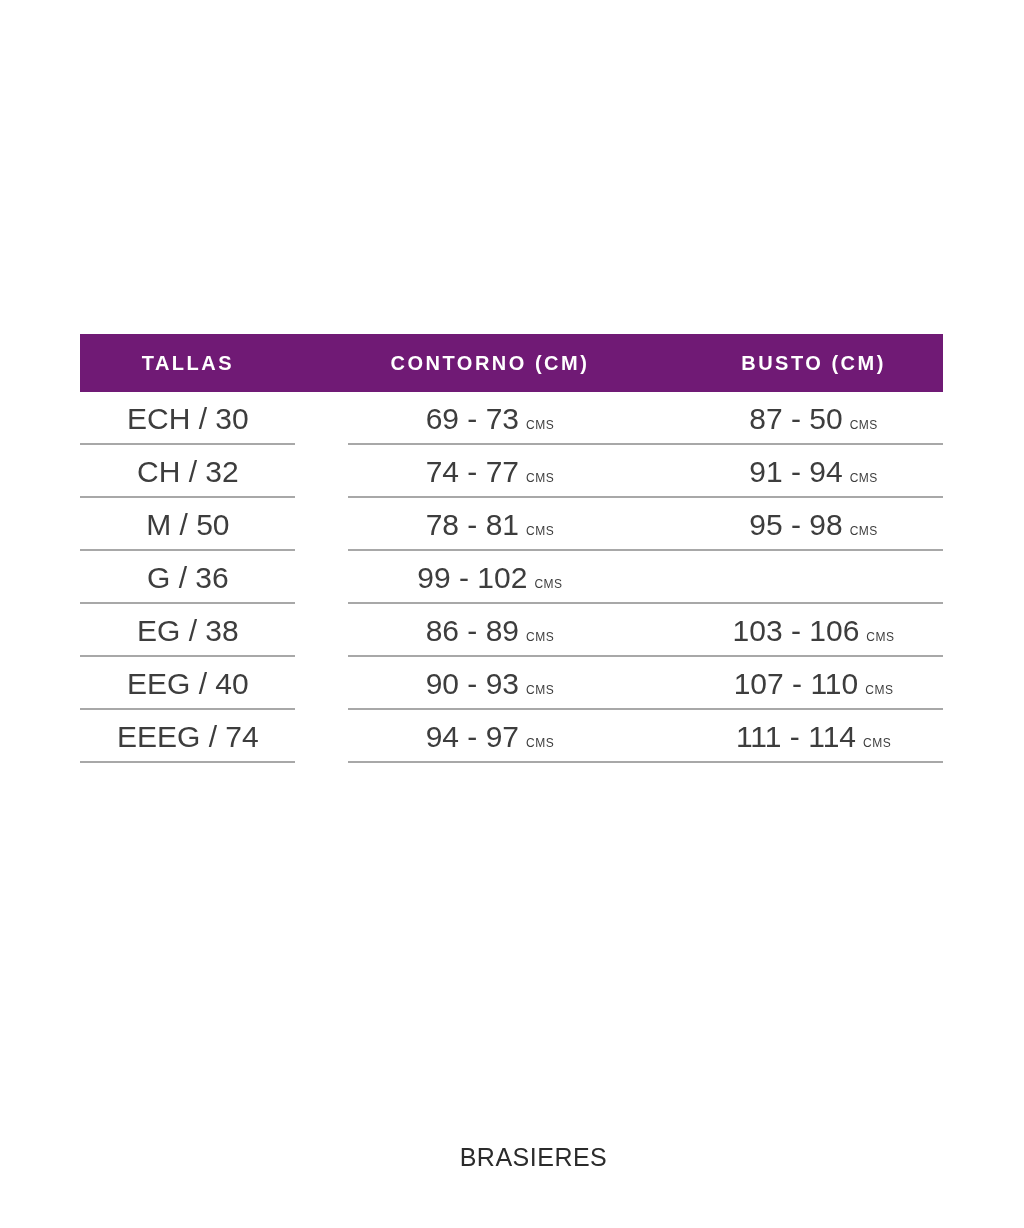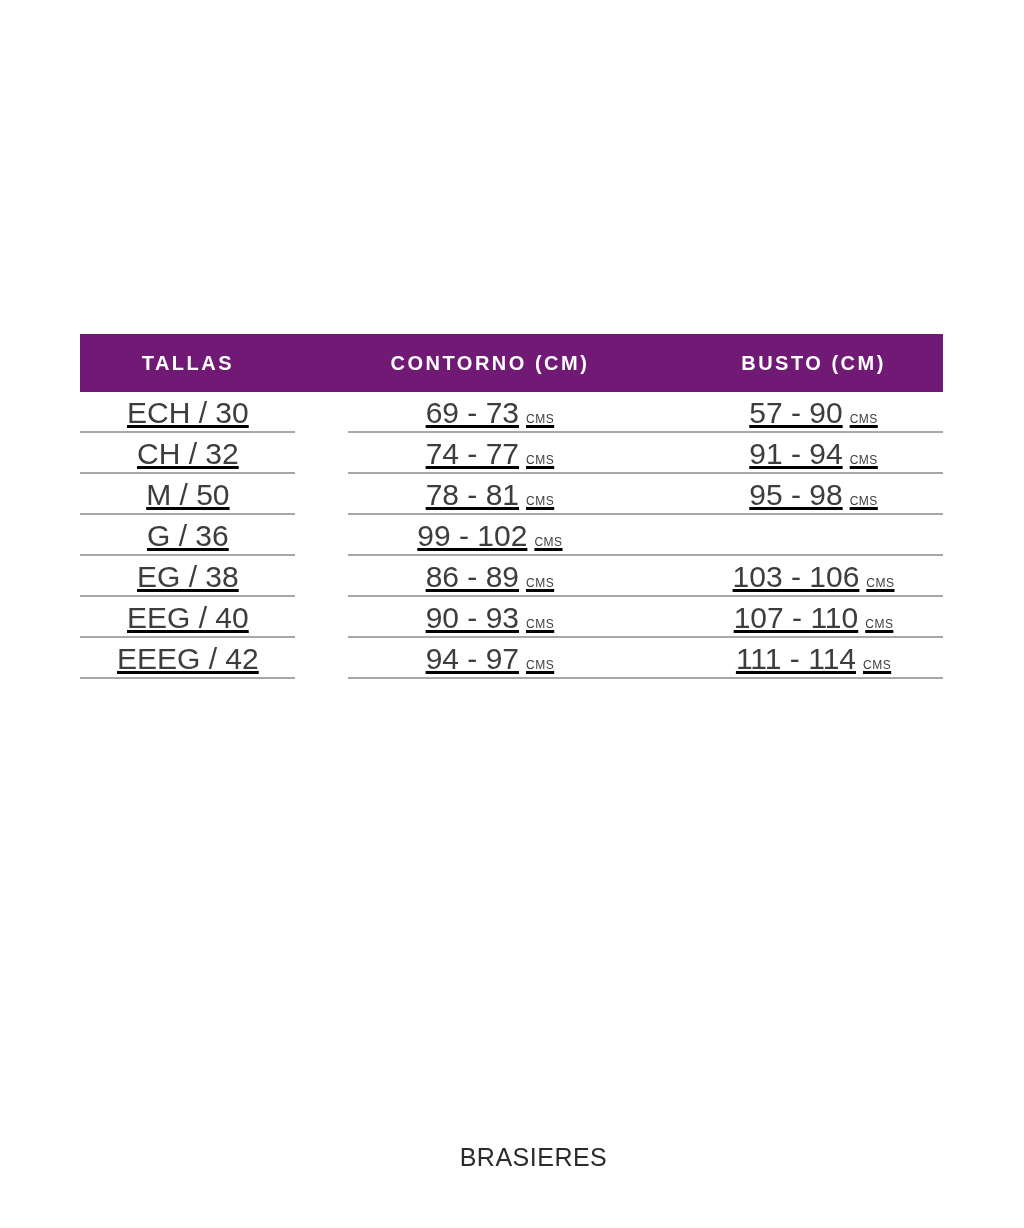--- a/index.html
+++ b/index.html
@@ -31,22 +31,21 @@
     font-weight: 700;
     font-size: 20px;
     letter-spacing: 2.5px;
     white-space: nowrap;
   }
   .trow {
     position: relative;
     display: grid;
     grid-template-columns: 25% 45% 30%;
     align-items: center;
-    height: 41px;
-    text-decoration: underline;
+    height: 53px;
   }
   
   .trow::before {
     content: "";
     position: absolute;
     bottom: 0;
     left: 0;
     width: 24.9%;
     height: 2px;
     background: #a8a8a8;
@@ -99,21 +98,21 @@
     </div>
     <div id="rows">
   <div class="trow">
     <div class="cell">
       <span class="v-talla">ECH / 30</span>
     </div>
     <div class="cell">
       <span class="v-contorno">69 - 73</span><span class="unit">CMS</span>
     </div>
     <div class="cell">
-      <span class="v-busto">57 - 90</span><span class="unit">CMS</span>
+      <span class="v-busto">87 - 50</span><span class="unit">CMS</span>
     </div>
   </div>
 
   <div class="trow">
     <div class="cell">
       <span class="v-talla">CH / 32</span>
     </div>
     <div class="cell">
       <span class="v-contorno">74 - 77</span><span class="unit">CMS</span>
     </div>
@@ -162,21 +161,21 @@
     <div class="cell">
       <span class="v-contorno">90 - 93</span><span class="unit">CMS</span>
     </div>
     <div class="cell">
       <span class="v-busto">107 - 110</span><span class="unit">CMS</span>
     </div>
   </div>
 
   <div class="trow">
     <div class="cell">
-      <span class="v-talla">EEEG / 42</span>
+      <span class="v-talla">EEEG / 74</span>
     </div>
     <div class="cell">
       <span class="v-contorno">94 - 97</span><span class="unit">CMS</span>
     </div>
     <div class="cell">
       <span class="v-busto">111 - 114</span><span class="unit">CMS</span>
     </div>
   </div>
 </div>
   </div>

